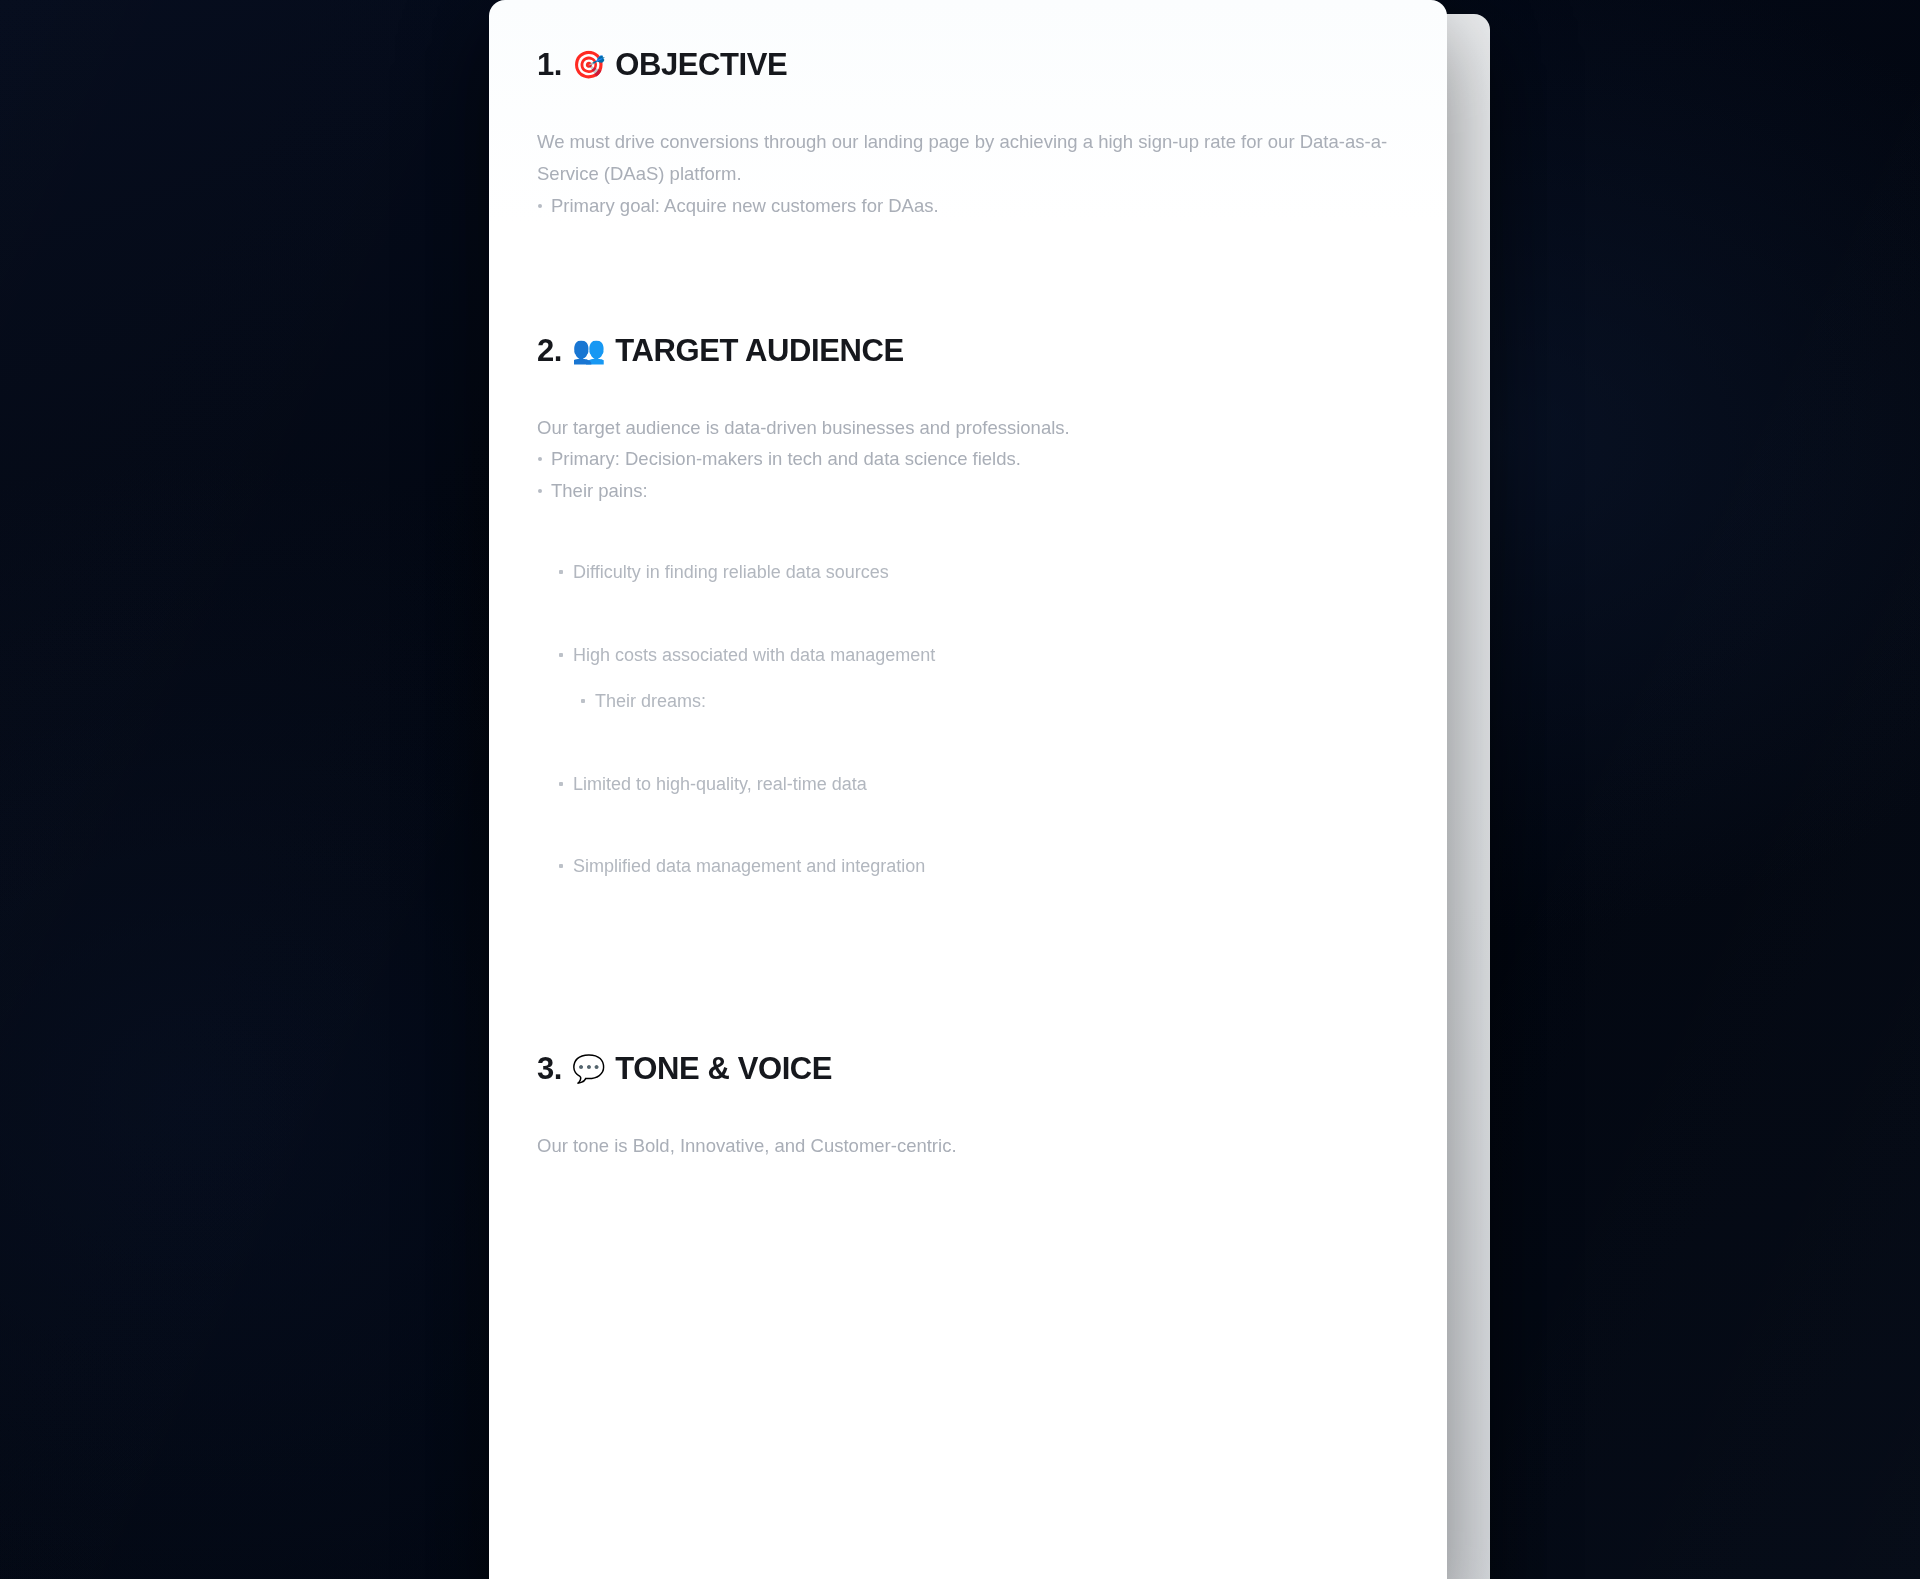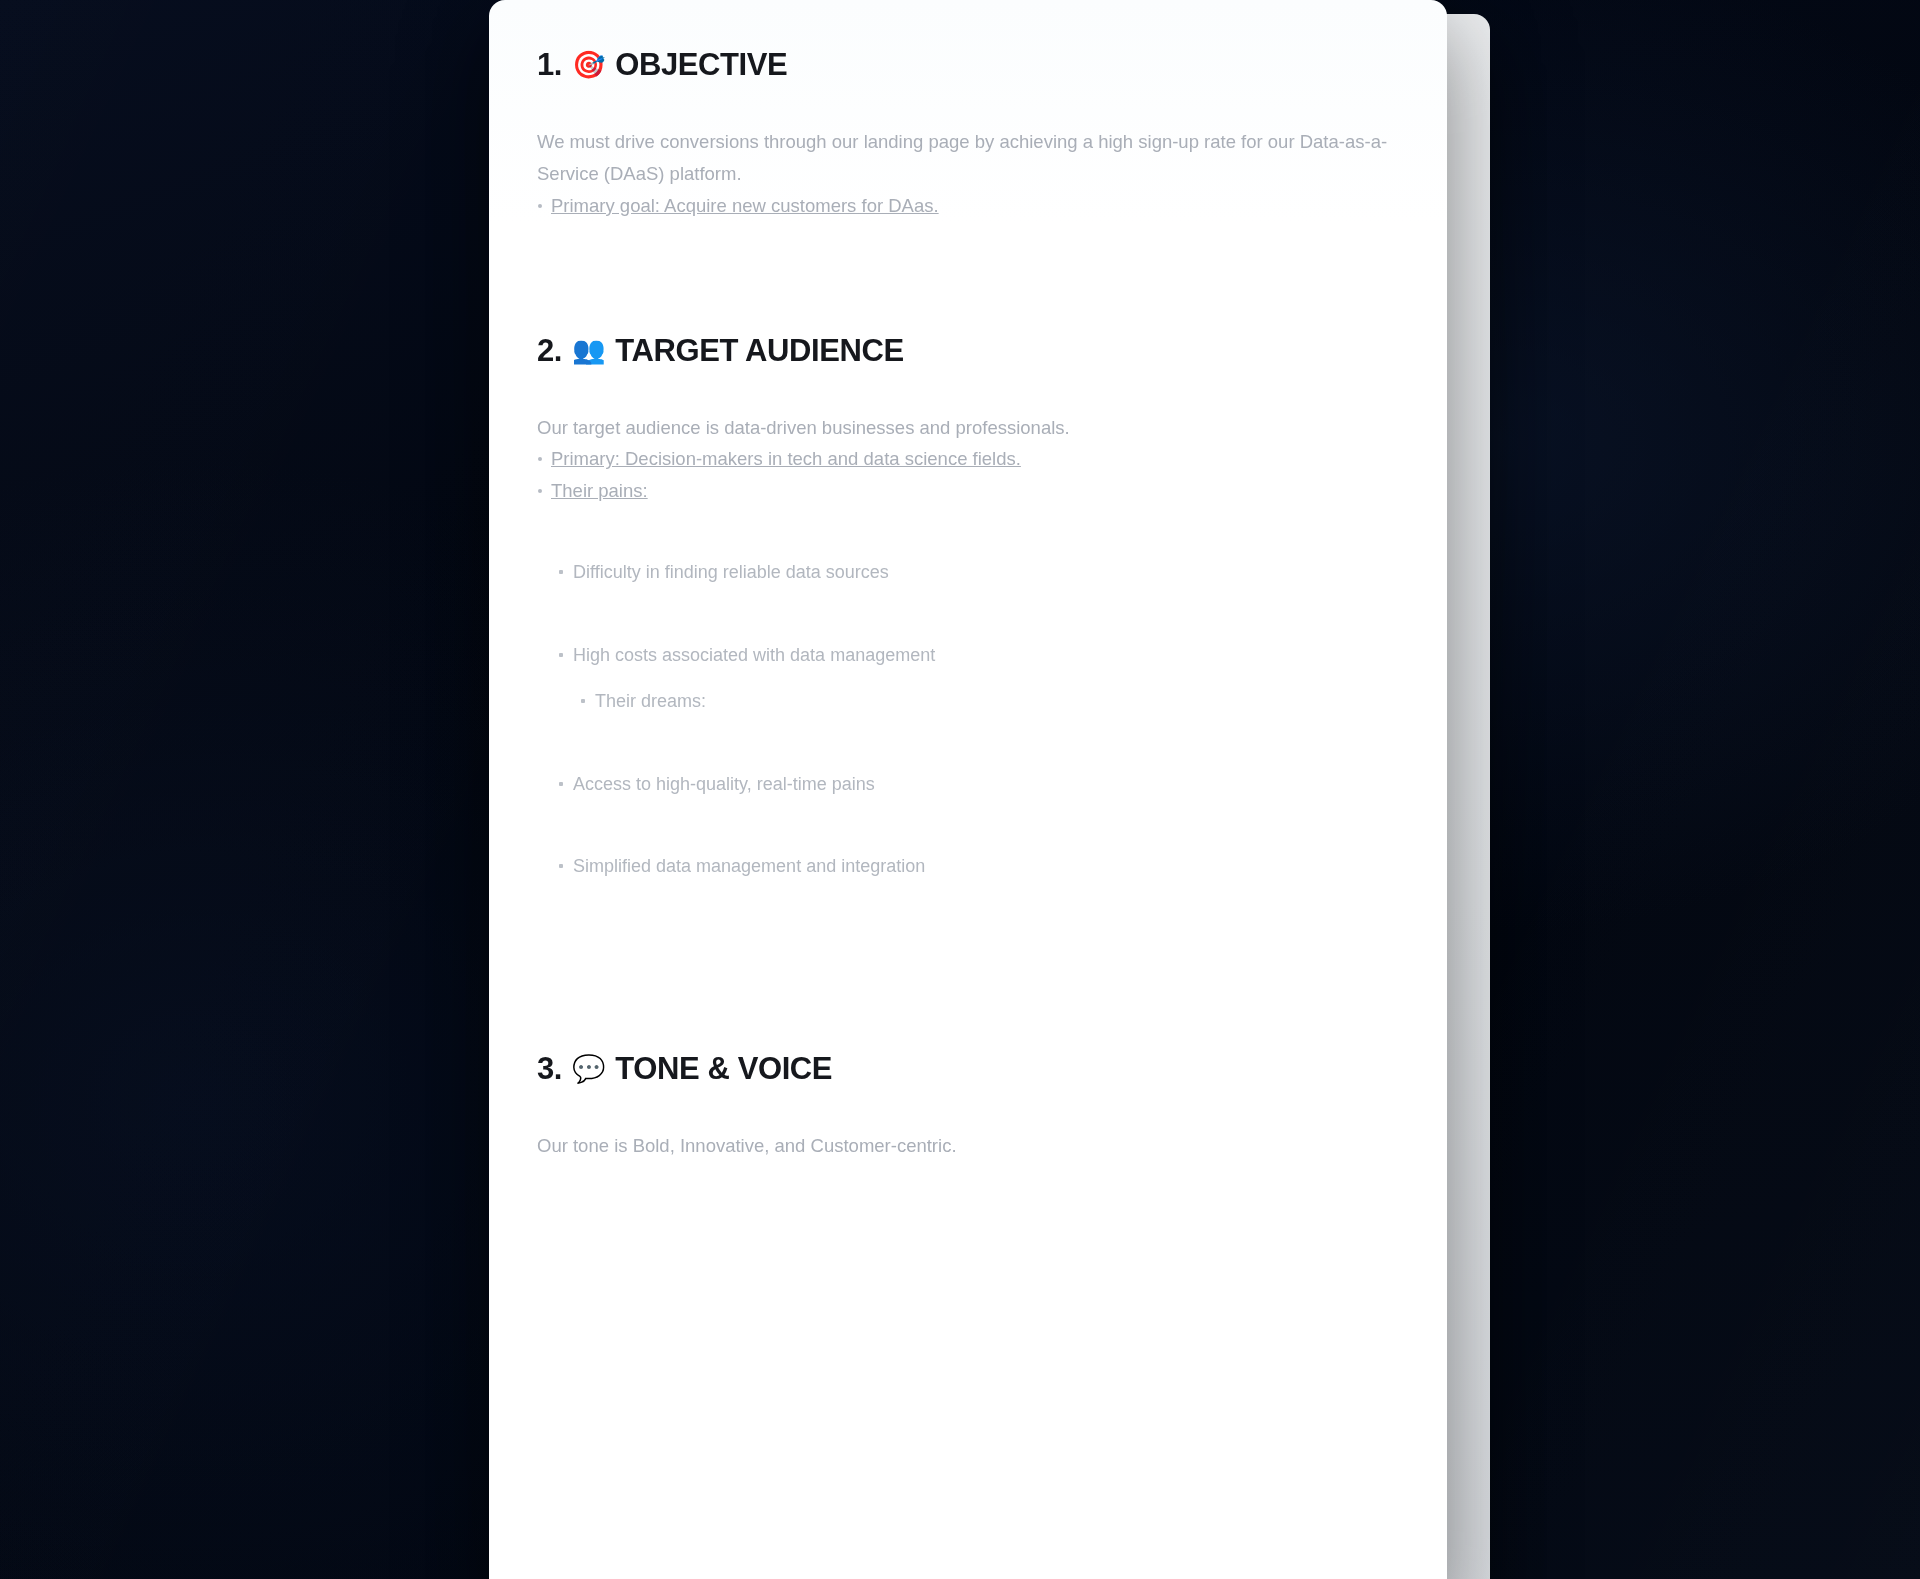--- a/index.html
+++ b/index.html
@@ -133,21 +133,20 @@
 
   ul.bullets { list-style: none; }
 
   ul.bullets > li {
     position: relative;
     font-size: 18.5px;
     line-height: 1.72;
     color: #a9aeb7;
     padding-left: 14px;
     max-width: 870px;
-    text-decoration: underline;
   }
   ul.bullets > li::before {
     content: "";
     position: absolute;
     left: 1px;
     top: 14px;
     width: 4px;
     height: 4px;
     border-radius: 50%;
     background: #b6bbc3;
@@ -228,21 +227,21 @@
         <p class="para">Our target audience is data-driven businesses and professionals.</p>
         <ul class="bullets">
           <li>Primary: Decision-makers in tech and data science fields.</li>
           <li>Their pains:</li>
         </ul>
 
         <ul class="spaced">
           <li>Difficulty in finding reliable data sources</li>
           <li>High costs associated with data management</li>
           <li class="sub-label">Their dreams:</li>
-          <li>Access to high-quality, real-time pains</li>
+          <li>Limited to high-quality, real-time data</li>
           <li>Simplified data management and integration</li>
         </ul>
       </div>
     </div>
 
     <div class="gap-xxl"></div>
     <div class="gap-lg"></div>
 
     <div class="section">
       <div class="section-heading">

